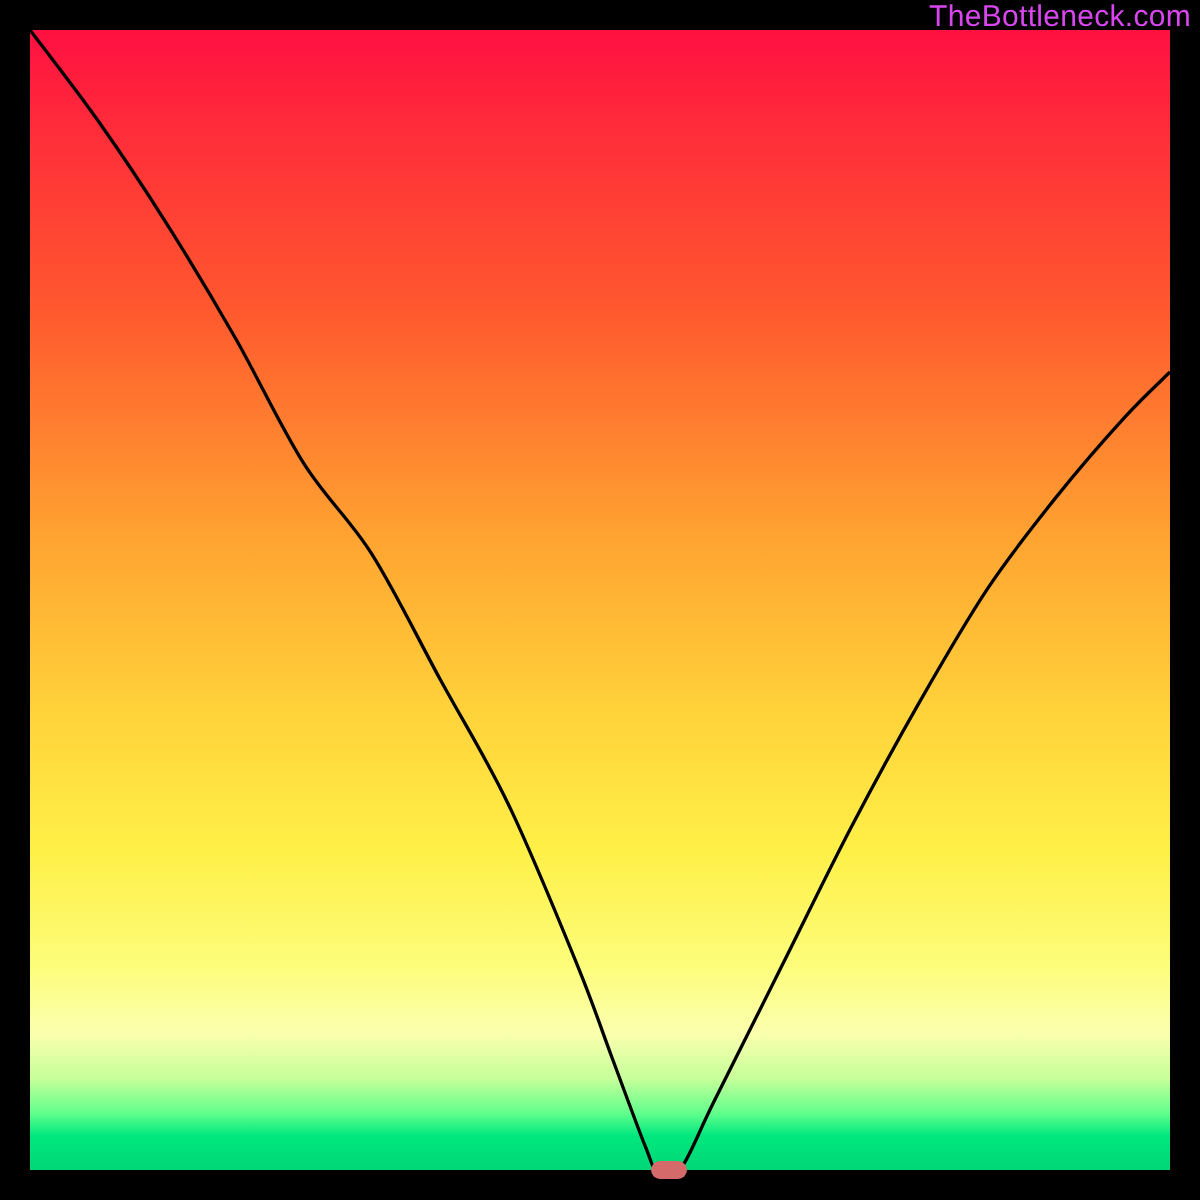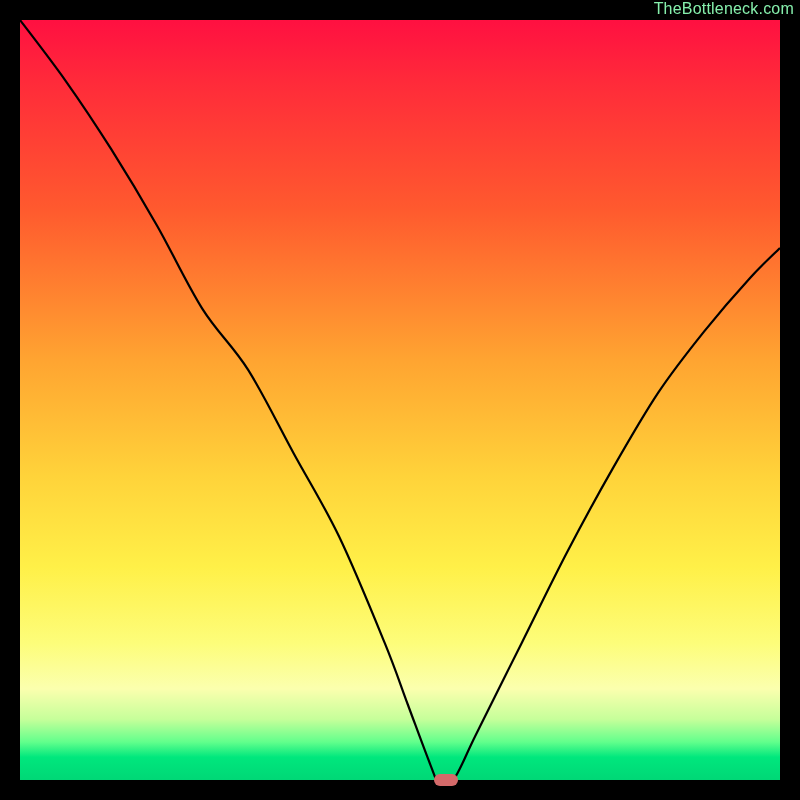--- a/index.html
+++ b/index.html
@@ -52,22 +52,22 @@
     width: 24px;
     height: 12px;
     border-radius: 6px;
     background: #d46a6a;
     transform: translate(-50%, -50%);
   }
   .watermark {
     position: absolute;
     top: 0;
     right: 6px;
-    color: #86efac;
-    font-size: 16px;
+    color: #d946ef;
+    font-size: 20px;
     letter-spacing: 0.2px;
     user-select: none;
   }
 </style>
 </head>
 <body>
 
 <div class="frame">
   <span class="watermark">TheBottleneck.com</span>
 

